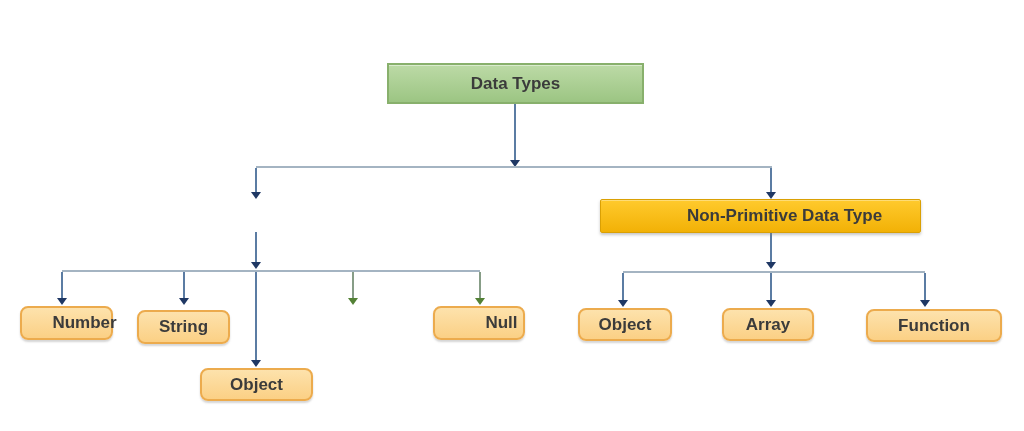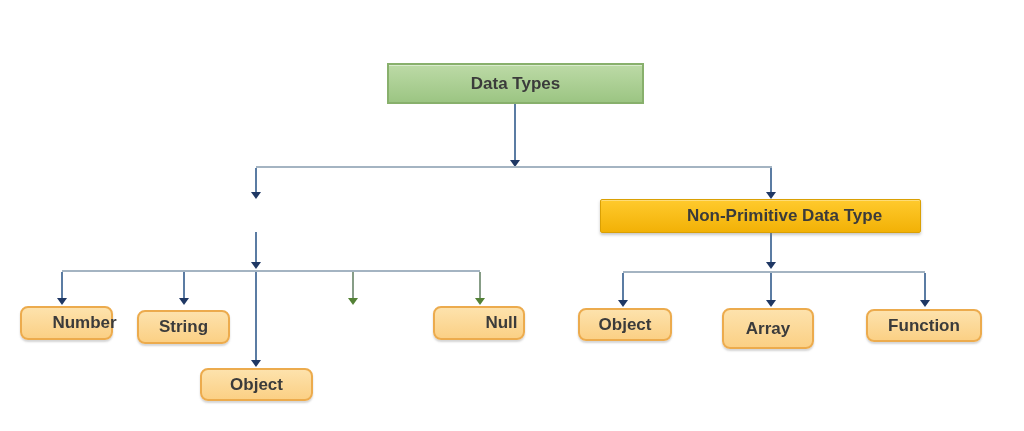--- a/index.html
+++ b/index.html
@@ -122,21 +122,21 @@
 
 
   <div class="node node-leaf" style="left:433px; top:306px; width:92px; height:34px;padding-left:45px;">
     <span>Null</span>
   </div>
 
   <div class="node node-leaf" style="left:578px; top:308px; width:94px; height:33px;">
     <span>Object</span>
   </div>
 
-  <div class="node node-leaf" style="left:722px; top:308px; width:92px; height:41px;">
+  <div class="node node-leaf" style="left:722px; top:308px; width:92px; height:33px;">
     <span>Array</span>
   </div>
 
-  <div class="node node-leaf" style="left:866px; top:309px; width:116px; height:33px;">
+  <div class="node node-leaf" style="left:866px; top:309px; width:136px; height:33px;">
     <span>Function</span>
   </div>
 
 </div>
 
 </body></html>

